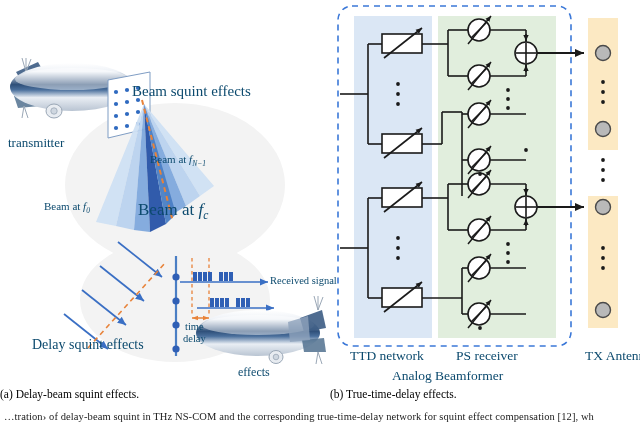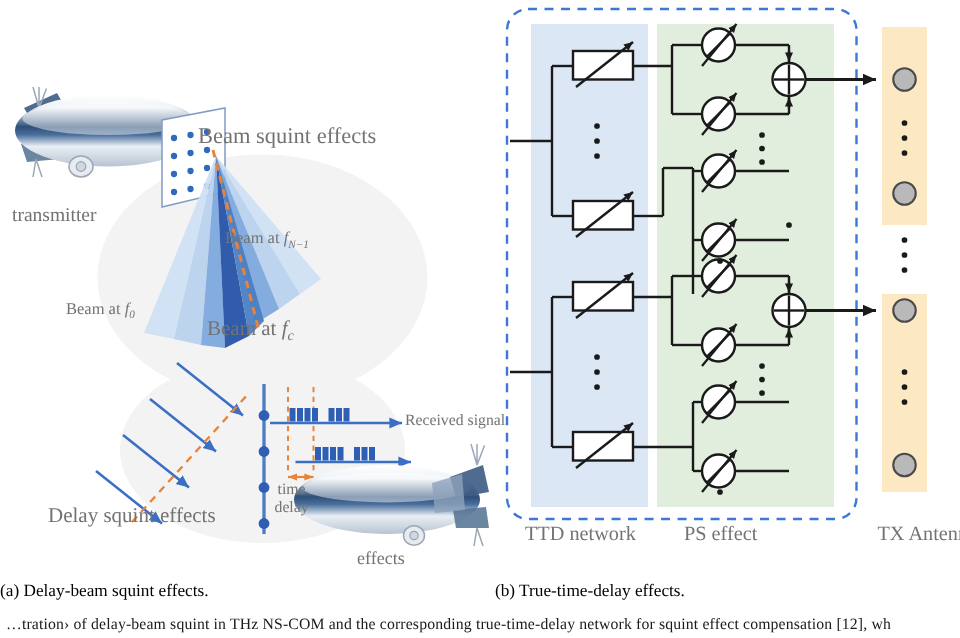--- a/index.html
+++ b/index.html
@@ -23,21 +23,21 @@
   #cap-b{left:330px;width:310px;top:388px;}
   #cap-bottom{
     position:absolute;left:0;top:409px;width:640px;
     font-size:10.5px;color:#1a1a1a;text-align:justify;
     padding:0 4px;box-sizing:border-box;
     font-family:"Liberation Serif", serif;
     overflow:hidden;height:16px;line-height:15px;
     letter-spacing:.1px;
   }
 
-  .lbl{position:absolute;white-space:nowrap;font-family:"Liberation Serif", serif;color:#737373;}
+  .lbl{position:absolute;white-space:nowrap;font-family:"Liberation Serif", serif;color:#0c4a6e;}
   .it{font-style:italic;}
   sub{font-size:.68em;}
 
   svg{position:absolute;left:0;top:0;overflow:visible;}
 </style>
 </head>
 <body>
 
 <div class="panel" id="panel-a">
 
@@ -182,21 +182,21 @@
   <div class="lbl" style="left:8px;top:135px;font-size:13px;">transmitter</div>
 
   <div class="lbl" style="left:150px;top:153px;font-size:11px;">
     <span>Beam at </span><span class="it">f</span><sub class="it">N−1</sub>
   </div>
 
   <div class="lbl" style="left:44px;top:200px;font-size:11px;">
     <span>Beam at </span><span class="it">f</span><sub class="it">0</sub>
   </div>
 
-  <div class="lbl" style="left:138px;top:200px;font-size:14px;margin-top:12px;">
+  <div class="lbl" style="left:138px;top:200px;font-size:17px;">
     <span>Beam at </span><span class="it">f</span><sub class="it">c</sub>
   </div>
 
   <div class="lbl" style="left:270px;top:275px;font-size:10.5px;">Received signal</div>
 
   <div class="lbl" style="left:185px;top:321px;font-size:10.5px;">time</div>
   <div class="lbl" style="left:183px;top:333px;font-size:10.5px;">delay</div>
 
   <div class="lbl" style="left:32px;top:337px;font-size:14px;">Delay squint effects</div>
 
@@ -390,19 +390,20 @@
 
       <circle cx="273" cy="248" r="1.9"></circle>
         <circle cx="273" cy="258" r="1.9"></circle>
         <circle cx="273" cy="268" r="1.9"></circle>
 
       <circle cx="196" cy="150" r="1.9"></circle>
     </g>
   </svg>
 
   <div class="lbl" style="left:20px;top:348px;font-size:13.5px;">TTD network</div>
-  <div class="lbl" style="left:126px;top:348px;font-size:13.5px;">PS effect</div>
+  <div class="lbl" style="left:126px;top:348px;font-size:13.5px;">PS receiver</div>
   <div class="lbl" style="left:236px;top:348px;font-size:13.5px;margin-left:19px;">TX Antenna</div>
+  <div class="lbl" style="left:62px;top:368px;font-size:13.5px;">Analog Beamformer</div>
 </div>
 
 <div class="cap" id="cap-a">(a) Delay-beam squint effects.</div>
 <div class="cap" id="cap-b">(b) True-time-delay effects.</div>
 <div id="cap-bottom">…tration› of delay-beam squint in THz NS-COM and the corresponding true-time-delay network for squint effect compensation [12], wh</div>
 
 </body></html>

